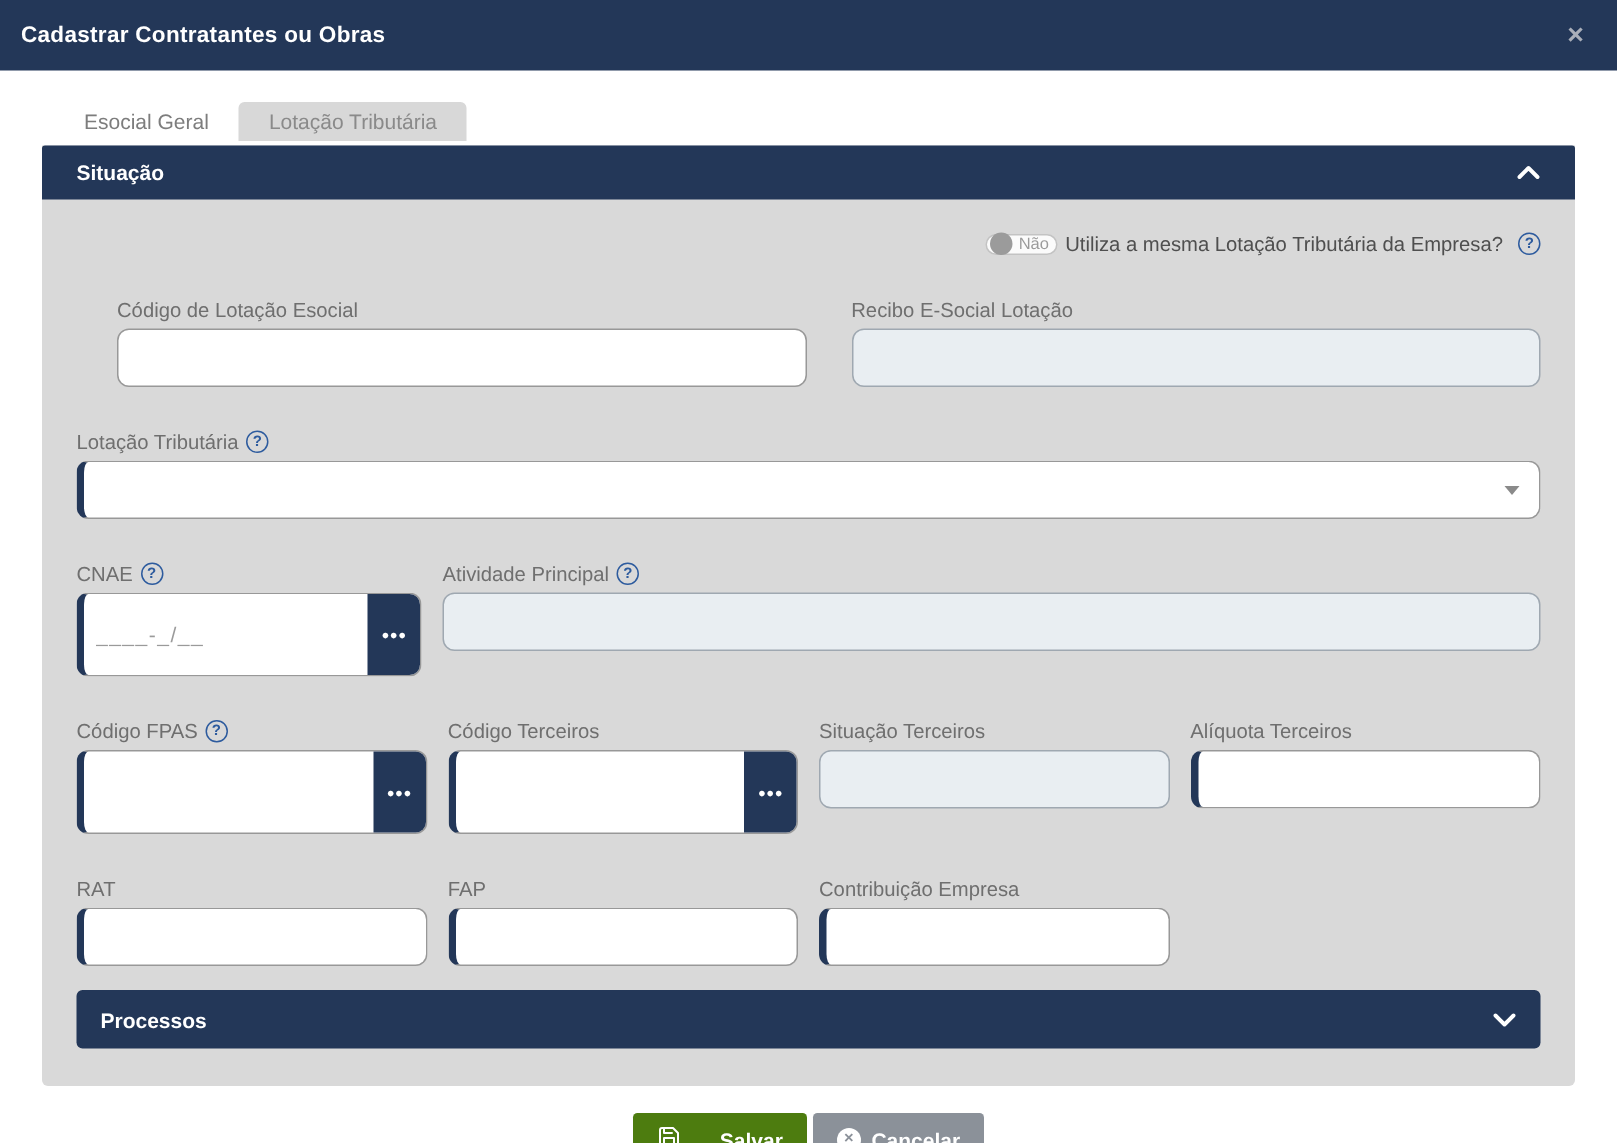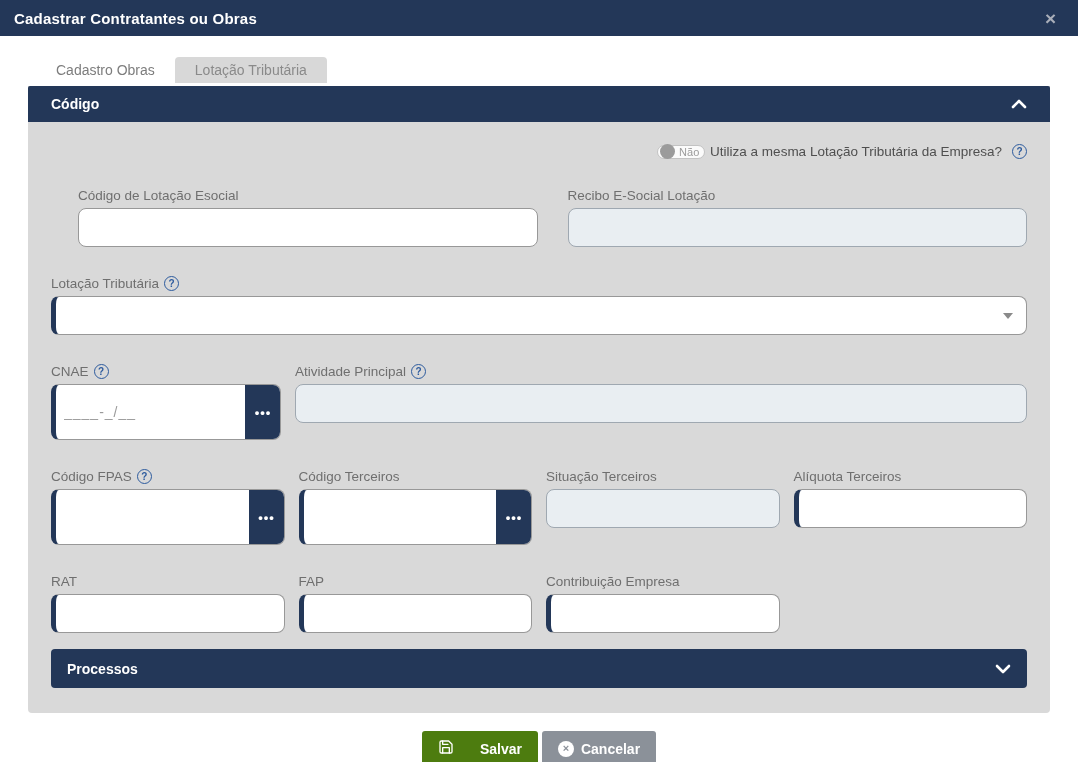--- a/index.html
+++ b/index.html
@@ -1,21 +1,21 @@
 <!DOCTYPE html>
 <html><head>
 <meta charset="utf-8">
 <style>
   * { margin: 0; padding: 0; box-sizing: border-box; }
   html, body { width: 1078px; height: 762px; background: #ffffff; overflow: hidden; }
   body { font-family: "Liberation Sans", sans-serif; }
 
   
   .modal-header {
-    height: 36px; background: #233758; color: #fff;
+    height: 47px; background: #233758; color: #fff;
     display: flex; align-items: center; justify-content: space-between;
     padding: 0 22px 0 14px;
   }
   .modal-title { font-size: 15px; font-weight: bold; letter-spacing: .2px; }
   .close-x { color: #a9aeb9; font-size: 19px; font-weight: bold; cursor: pointer; line-height: 1; }
 
   
   .tabs { display: flex; margin: 21px 0 3px 36px; }
   .tab {
     font-size: 14px; color: #7d7d7d; padding: 5px 20px; cursor: pointer;
@@ -123,27 +123,27 @@
 </style>
 </head>
 <body>
 
 <div class="modal-header">
   <span class="modal-title">Cadastrar Contratantes ou Obras</span>
   <span class="close-x">×</span>
 </div>
 
 <div class="tabs">
-  <div class="tab">Cadastro Obras</div>
+  <div class="tab">Esocial Geral</div>
   <div class="tab active">Lotação Tributária</div>
 </div>
 
 <div class="panel">
   <div class="section-header">
-    <span class="sec-title">Código</span>
+    <span class="sec-title">Situação</span>
     <span>
       <svg class="chev-svg" width="16" height="10" viewBox="0 0 16 10">
           <polyline points="2,8 8,2 14,8" fill="none" stroke="#ffffff" stroke-width="2.6" stroke-linecap="round" stroke-linejoin="round"></polyline>
         </svg>
     </span>
   </div>
 
   <div class="panel-body">
 
     <div class="toggle-row">

